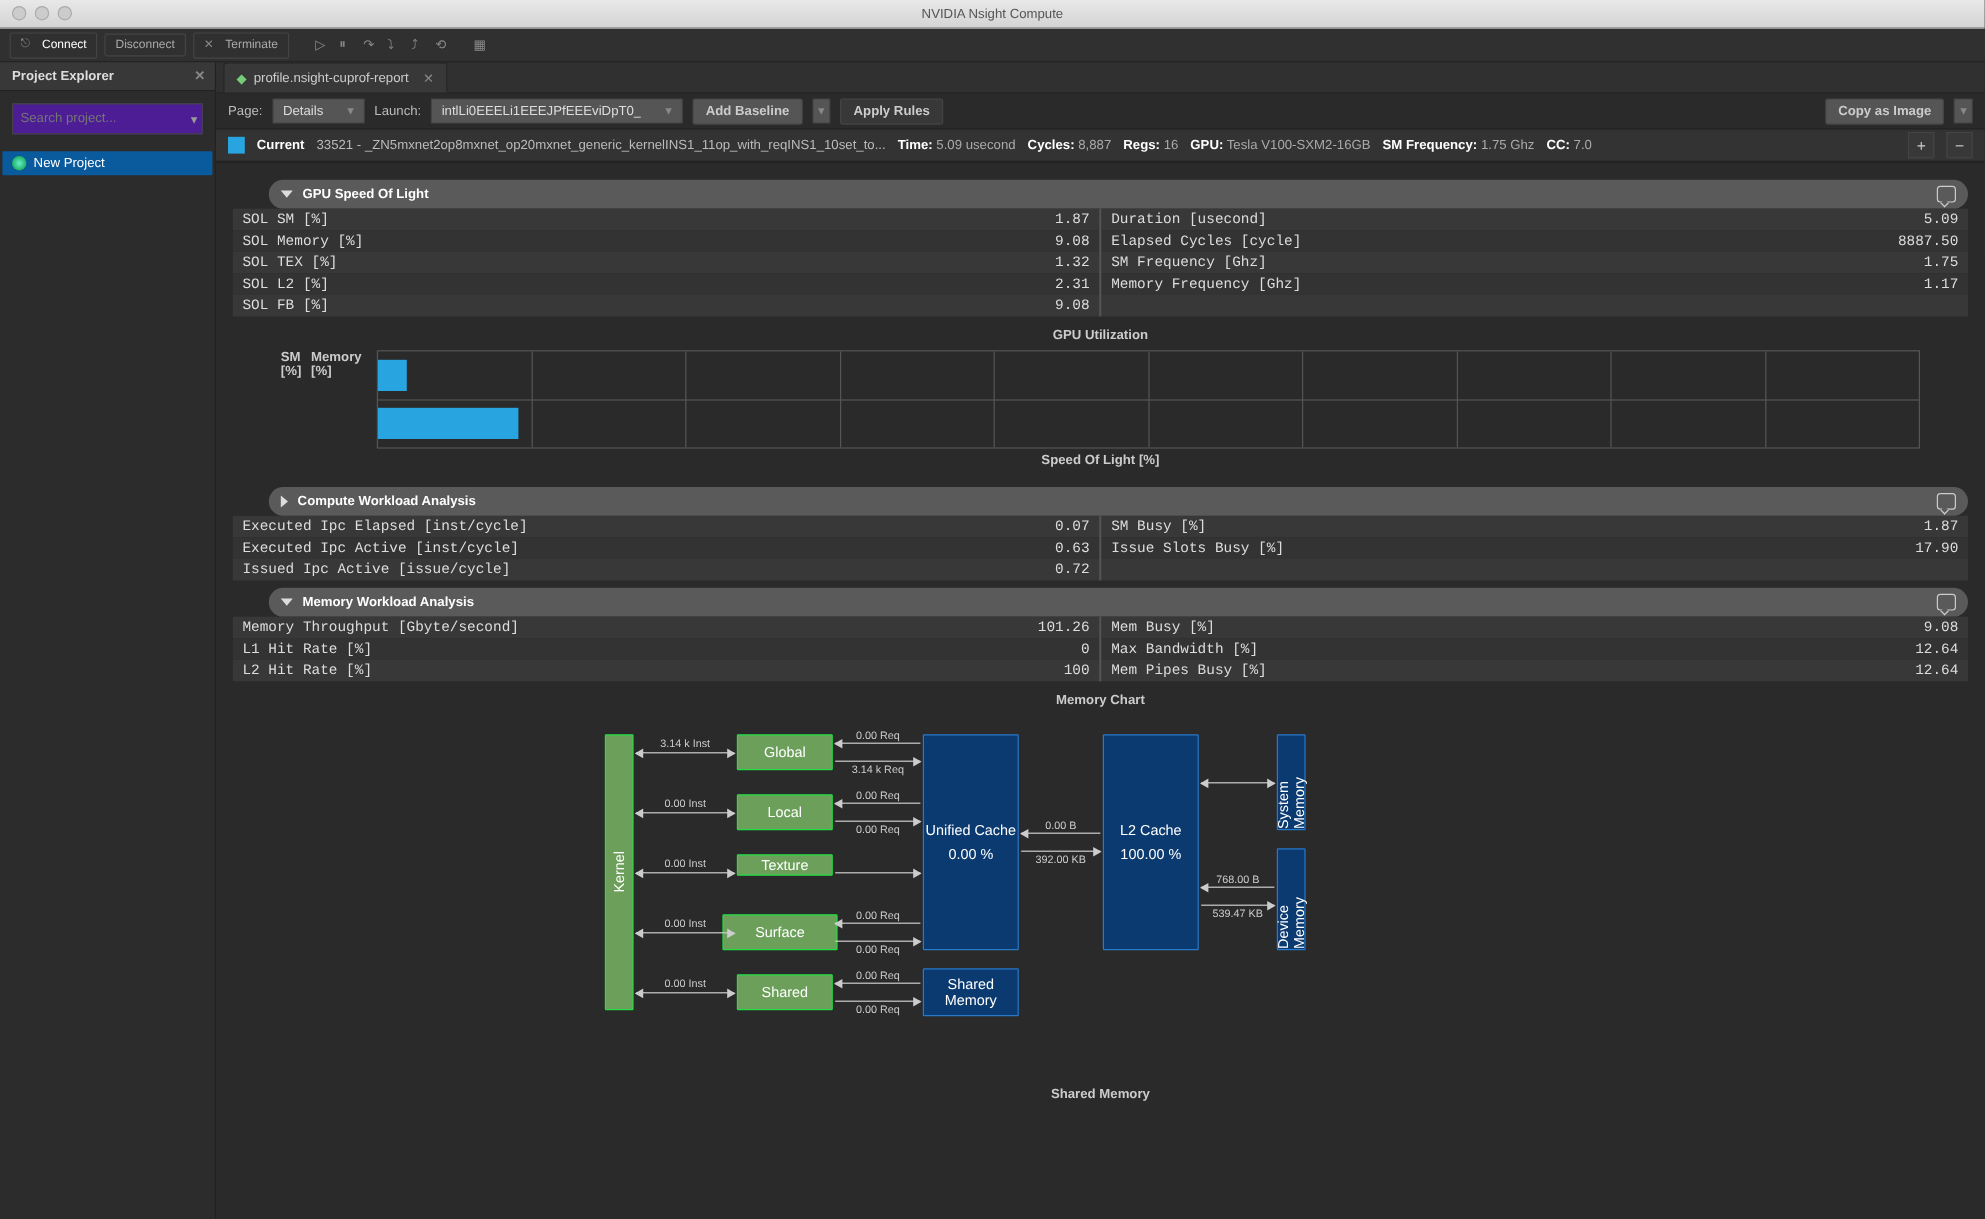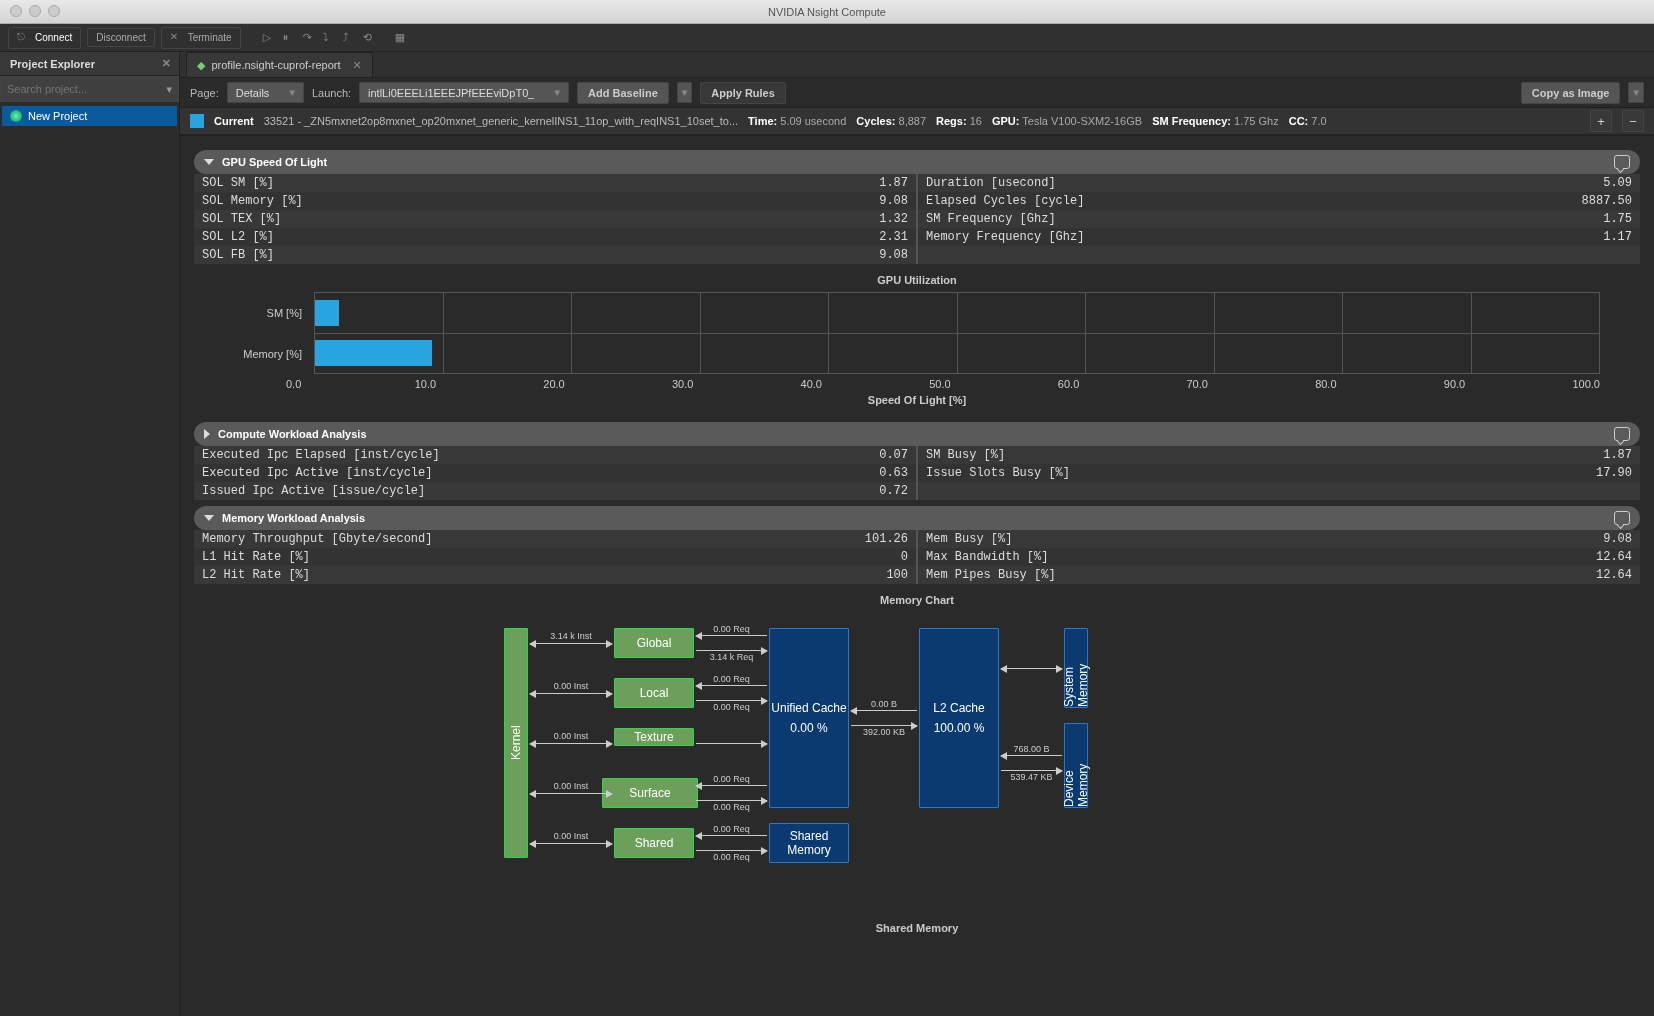--- a/index.html
+++ b/index.html
@@ -23,21 +23,21 @@
   height: 28px; background: #303030; border-bottom: 1px solid #222;
   display: flex; align-items: center; padding: 0 8px; gap: 6px;
 }
 .tb-btn { padding: 3px 8px; font-size: 10px; color: #aaa; border:1px solid #444; border-radius:2px; cursor:pointer; display:flex; align-items:center; gap:4px;}
 .tb-btn.connect { color:#fff; }
 .tb-icon { width:14px; height:14px; display:inline-block; color:#888;}
 .main-split { display: flex; height: calc(100% - 52px); }
 .sidebar { width: 180px; background: #2c2c2c; border-right: 1px solid #222; display:flex; flex-direction:column;}
 .panel-header { height:24px; background:#383838; color:#ddd; font-weight:bold; font-size:11px; display:flex; align-items:center; padding:0 10px; border-bottom:1px solid #222; position:relative;}
 .panel-header .close-x{position:absolute;right:8px;color:#888;cursor:pointer;}
-.search-row{height:26px;background:#404040;border:1px solid #444;display:flex;align-items:center;padding:0 6px;margin:0;}
+.search-row{height:26px;background:#4c1d95;border:1px solid #444;display:flex;align-items:center;padding:0 6px;margin:10px;}
 .search-row input{flex:1;background:transparent;border:none;color:#ccc;font-size:11px;outline:none;}
 .tree{padding:4px 2px;}
 .tree-item{background:#0a5a9e;color:#fff;padding:4px 8px;border-radius:1px;display:flex;align-items:flex-start;gap:6px;}
 .tree-icon{width:12px;height:12px;border-radius:50%;background:radial-gradient(#6ec,#093);}
 .content{flex:1;background:#2a2a2a;display:flex;flex-direction:column;overflow:hidden;}
 .tabrow{height:26px;background:#303030;border-bottom:1px solid #222;display:flex;align-items:flex-end;}
 .tab{height:25px;background:#383838;border:1px solid #222;border-bottom:none;padding:0 10px;display:flex;align-items:center;gap:6px;font-size:11px;color:#ccc;border-top-left-radius:3px;border-top-right-radius:3px;margin-left:6px;}
 .tab .x{color:#888;margin-left:6px;cursor:pointer;}
 .toolbar2{height:30px;background:#2a2a2a;border-bottom:1px solid #222;display:flex;align-items:center;padding:0 10px;gap:8px;}
 .combo{background:#555;border:1px solid #444;padding:3px 8px;font-size:11px;color:#ddd;display:flex;align-items:center;gap:20px;border-radius:1px;}
@@ -45,36 +45,36 @@
 .btn2{padding:4px 10px;background:#555;border:1px solid #444;font-size:11px;color:#ccc;border-radius:2px;cursor:pointer;font-weight:bold;}
 .btn2.dark{background:#383838;}
 .label{color:#bbb;}
 .curbar{height:28px;background:#333;border-bottom:2px solid #222;display:flex;align-items:center;padding:0 10px;gap:10px;font-size:11px;}
 .curbar .chip{width:14px;height:14px;background:#28a4e0;}
 .curbar b{color:#fff;font-weight:bold;}
 .curbar .kv{color:#aaa;}
 .curbar .kv b{color:#fff;margin-top:48px;}
 .sq{width:22px;height:22px;border:1px solid #444;background:#383838;color:#ccc;display:flex;align-items:center;justify-content:center;font-size:13px;cursor:pointer;}
 .scroll{flex:1;overflow:auto;padding:8px 14px 100px 14px;}
-.section-header{background:#5a5a5a;color:#fff;font-weight:bold;padding:6px 10px;display:flex;align-items:center;gap:8px;border-radius:12px;margin-top:6px;position:relative;}
+.section-header{background:#5a5a5a;color:#fff;font-weight:bold;padding:6px 10px;display:flex;align-items:center;gap:8px;border-radius:12px;margin-top:6px;position:relative;margin-left:30px;}
 .caret{width:0;height:0;border-left:5px solid transparent;border-right:5px solid transparent;border-top:6px solid #ddd;}
 .caret.right{border-top:5px solid transparent;border-bottom:5px solid transparent;border-left:6px solid #ddd;border-right:none;}
 .bubble{position:absolute;right:10px;width:16px;height:14px;border:1px solid #ccc;border-radius:3px;}
 .bubble::after{content:"";position:absolute;bottom:-4px;left:3px;width:4px;height:4px;border-left:1px solid #ccc;border-bottom:1px solid #ccc;transform:rotate(-45deg);background:#5a5a5a;}
 .metric-table{display:flex;background:#2a2a2a;}
 .metric-col{flex:1;font-family:"Courier New",monospace;font-size:12px;}
 .metric-row{display:flex;padding:2px 8px;}
 .metric-row:nth-child(odd){background:#383838;}
 .metric-row:nth-child(even){background:#333;}
 .metric-row .n{flex:1;color:#ddd;}
 .metric-row .v{color:#ddd;text-align:right;}
 .divider{width:2px;background:#555;}
 .chart-title{text-align:center;color:#ccc;font-weight:bold;padding:10px 0 6px;}
 .chart{display:flex;padding:0 40px;}
-.chart-labels{width:80px;display:flex;flex-direction:column;justify-content:space-around;align-items:flex-end;padding-right:12px;font-size:11px;color:#ccc;}
+.chart-labels{width:80px;display:flex;justify-content:space-around;padding-right:12px;font-size:11px;color:#ccc;font-weight:bold;}
 .chart-area{flex:1;position:relative;border:1px solid #555;}
 .chart-grid{position:absolute;inset:0;display:flex;}
 .chart-grid div{flex:1;border-right:1px solid #555;}
 .chart-rows{position:relative;display:flex;flex-direction:column;height:80px;}
 .chart-row{flex:1;border-bottom:1px solid #555;display:flex;align-items:center;}
 .chart-row:last-child{border-bottom:none;}
 .bar{height:26px;background:#28a4e0;}
 .axis{display:flex;padding:4px 40px 0 92px;}
 .axis div{flex:1;text-align:left;font-size:11px;color:#ccc;}
 .axis div:last-child{text-align:right;flex:0.1;}
@@ -272,33 +272,20 @@
           <div class="chart-rows">
             <div class="chart-row">
                 <div class="bar" id="bar-sm" style="width: 1.87%;"></div>
               </div>
             <div class="chart-row">
                 <div class="bar" id="bar-mem" style="width: 9.08%;"></div>
               </div>
           </div>
         </div>
       </div>
-      <div class="axis" id="axis-ticks">
-          <div>0.0</div>
-          <div>10.0</div>
-          <div>20.0</div>
-          <div>30.0</div>
-          <div>40.0</div>
-          <div>50.0</div>
-          <div>60.0</div>
-          <div>70.0</div>
-          <div>80.0</div>
-          <div>90.0</div>
-          <div style="text-align: right; flex: 0.1 1 0%;">100.0</div>
-        </div>
       <div class="axis-title">Speed Of Light [%]</div>
 
       <div class="section-header">
         <span class="caret right"></span>
         <span>Compute Workload Analysis</span>
         <span class="bubble"></span>
       </div>
       <div class="metric-table">
         <div class="metric-col" id="comp-left">
             <div class="metric-row">

